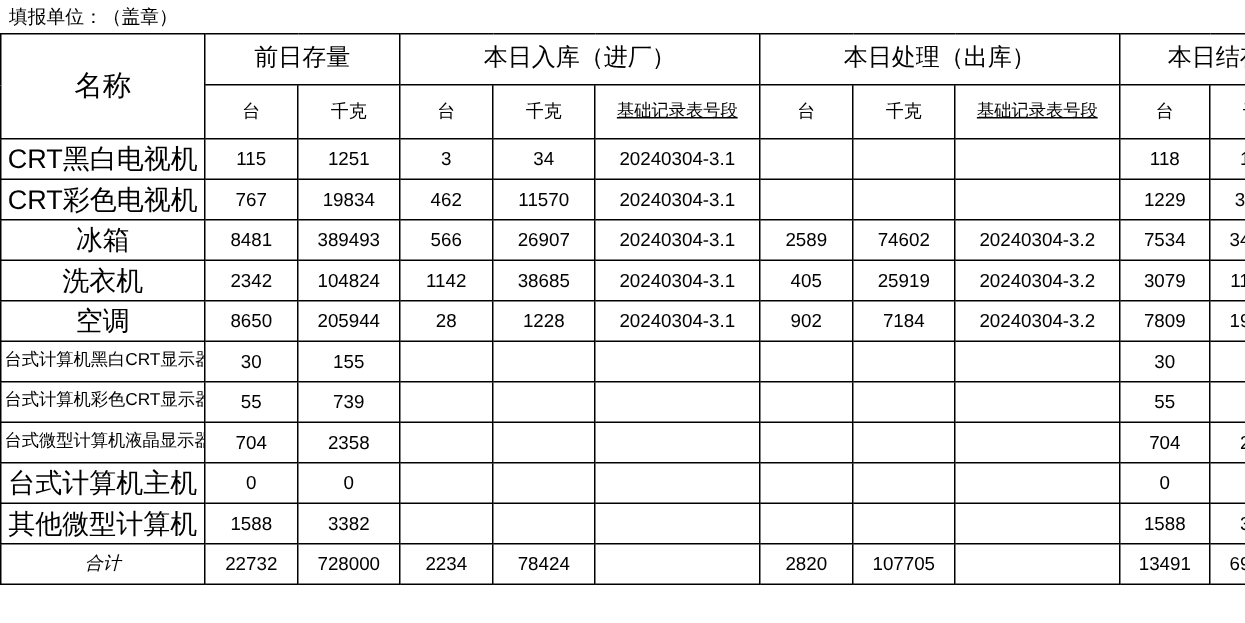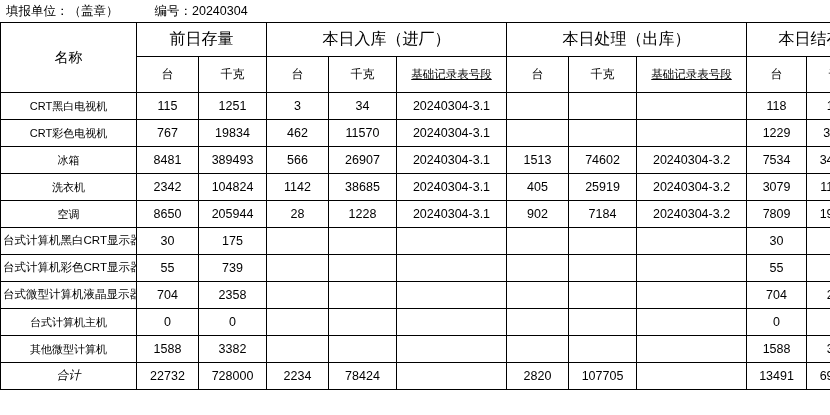--- a/index.html
+++ b/index.html
@@ -20,21 +20,20 @@
     position: relative;
     box-sizing: border-box;
   }
   .header-row {
     display: flex;
     align-items: center;
     height: 22px;
     font-size: 12.5px;
     padding: 0 6px;
     box-sizing: border-box;
-    gap: 36px;
   }
   .hdr-left {
     flex: 0 0 auto;
     white-space: nowrap;
   }
   .hdr-center {
     flex: 1 1 auto;
     text-align: center;
     white-space: nowrap;
   }
@@ -65,27 +64,28 @@
   .grp-head {
     height: 34px;
     font-size: 16px;
   }
   .sub-head {
     height: 36px;
     font-size: 12px;
   }
   .name-cell {
     height: 70px;
-    font-size: 14px;
+    font-size: 19px;
+    font-family: Liberation Serif, serif;
   }
   .row-cell {
     height: 27px;
   }
   .name-label {
-    font-size: 11px;
+    font-size: 18px;
   }
   .name-label.small {
     font-size: 11.5px;
   }
   .twoline {
     font-size: 11.5px;
     line-height: 1.1;
     text-decoration: underline;
   }
   .total-label {
@@ -103,21 +103,20 @@
   col.c-tai3 { width: 60px; }
   col.c-kg3  { width: 68px; }
 </style>
 </head>
 <body>
 
 <div class="sheet">
 
   <div class="header-row">
     <div class="hdr-left">填报单位：（盖章）</div>
-    <div class="hdr-right">编号：20240304</div>
   </div>
 
   <table class="main">
     <colgroup>
       <col class="c-name">
       <col class="c-tai">
       <col class="c-kg">
       <col class="c-tai2">
       <col class="c-kg2">
       <col class="c-rec">
@@ -175,21 +174,21 @@
         <td class="row-cell">1229</td>
         <td class="row-cell">31404</td>
       </tr>
       <tr>
         <td class="row-cell name-label">冰箱</td>
         <td class="row-cell">8481</td>
         <td class="row-cell">389493</td>
         <td class="row-cell">566</td>
         <td class="row-cell">26907</td>
         <td class="row-cell">20240304-3.1</td>
-        <td class="row-cell">1513</td>
+        <td class="row-cell">2589</td>
         <td class="row-cell">74602</td>
         <td class="row-cell">20240304-3.2</td>
         <td class="row-cell">7534</td>
         <td class="row-cell">341798</td>
       </tr>
       <tr>
         <td class="row-cell name-label">洗衣机</td>
         <td class="row-cell">2342</td>
         <td class="row-cell">104824</td>
         <td class="row-cell">1142</td>
@@ -210,21 +209,21 @@
         <td class="row-cell">20240304-3.1</td>
         <td class="row-cell">902</td>
         <td class="row-cell">7184</td>
         <td class="row-cell">20240304-3.2</td>
         <td class="row-cell">7809</td>
         <td class="row-cell">199988</td>
       </tr>
       <tr>
         <td class="row-cell name-label small">台式计算机黑白CRT显示器</td>
         <td class="row-cell">30</td>
-        <td class="row-cell">175</td>
+        <td class="row-cell">155</td>
         <td class="row-cell"></td>
         <td class="row-cell"></td>
         <td class="row-cell"></td>
         <td class="row-cell"></td>
         <td class="row-cell"></td>
         <td class="row-cell"></td>
         <td class="row-cell">30</td>
         <td class="row-cell">175</td>
       </tr>
       <tr>

